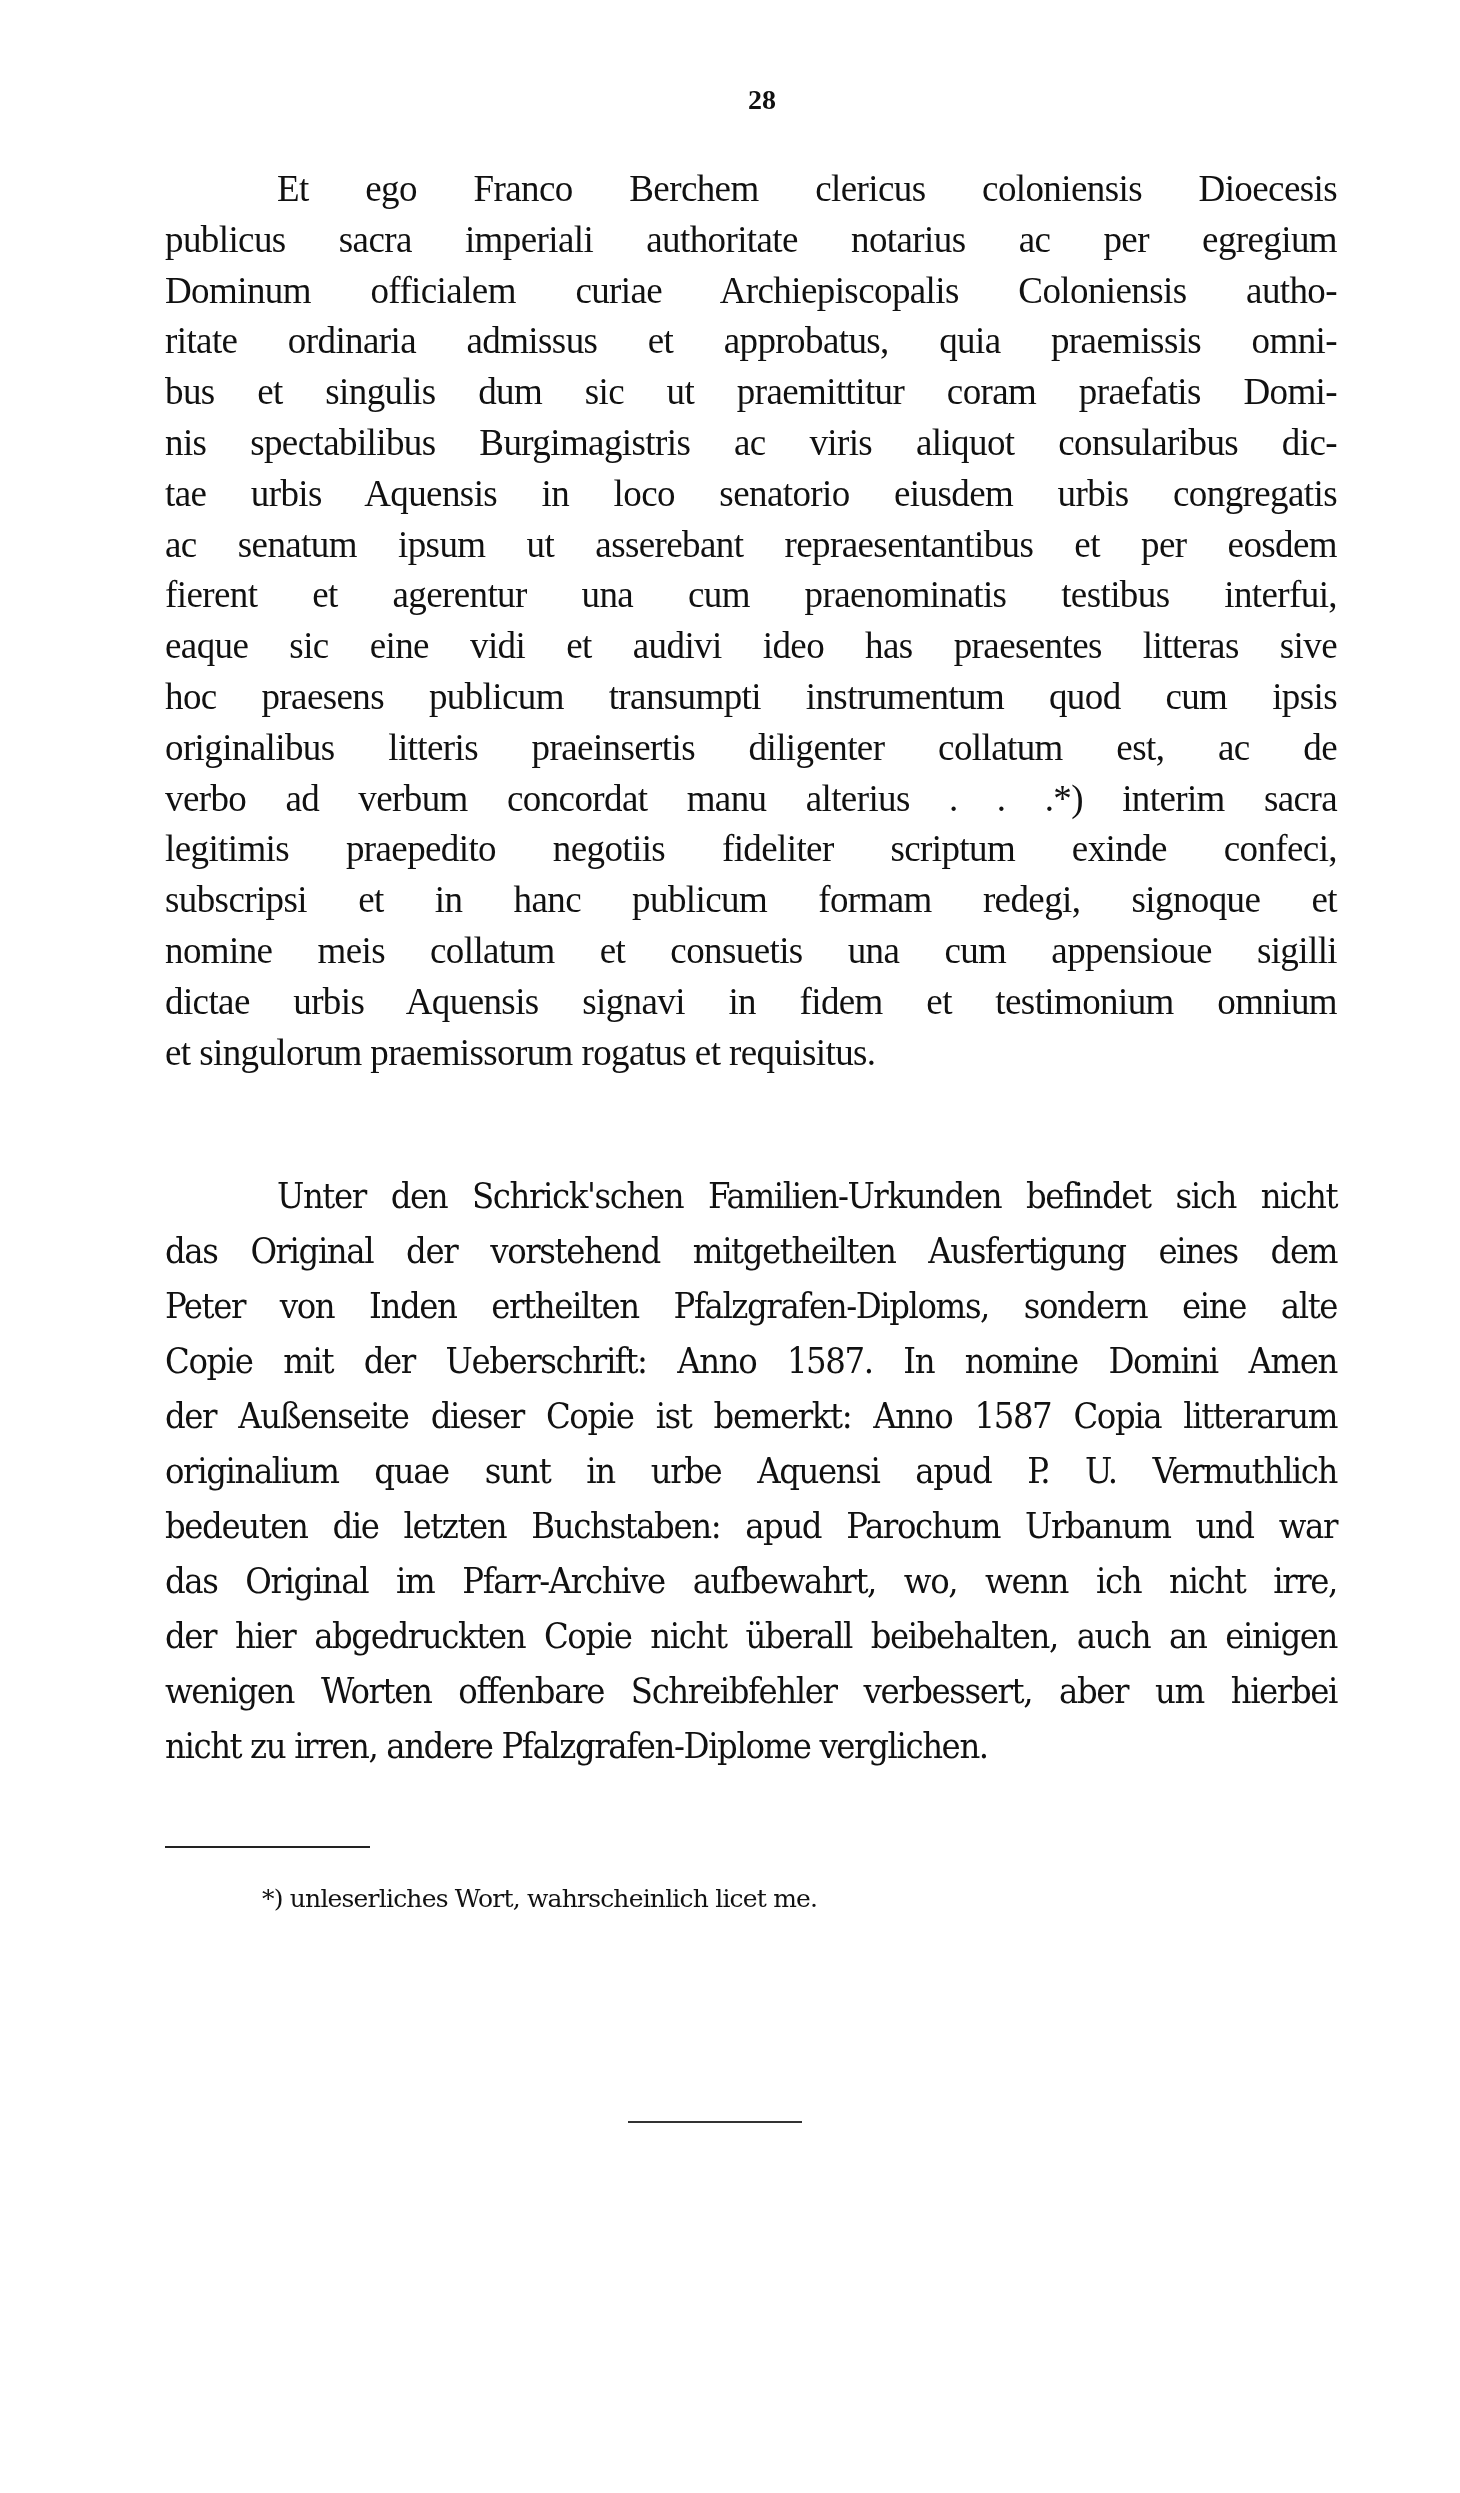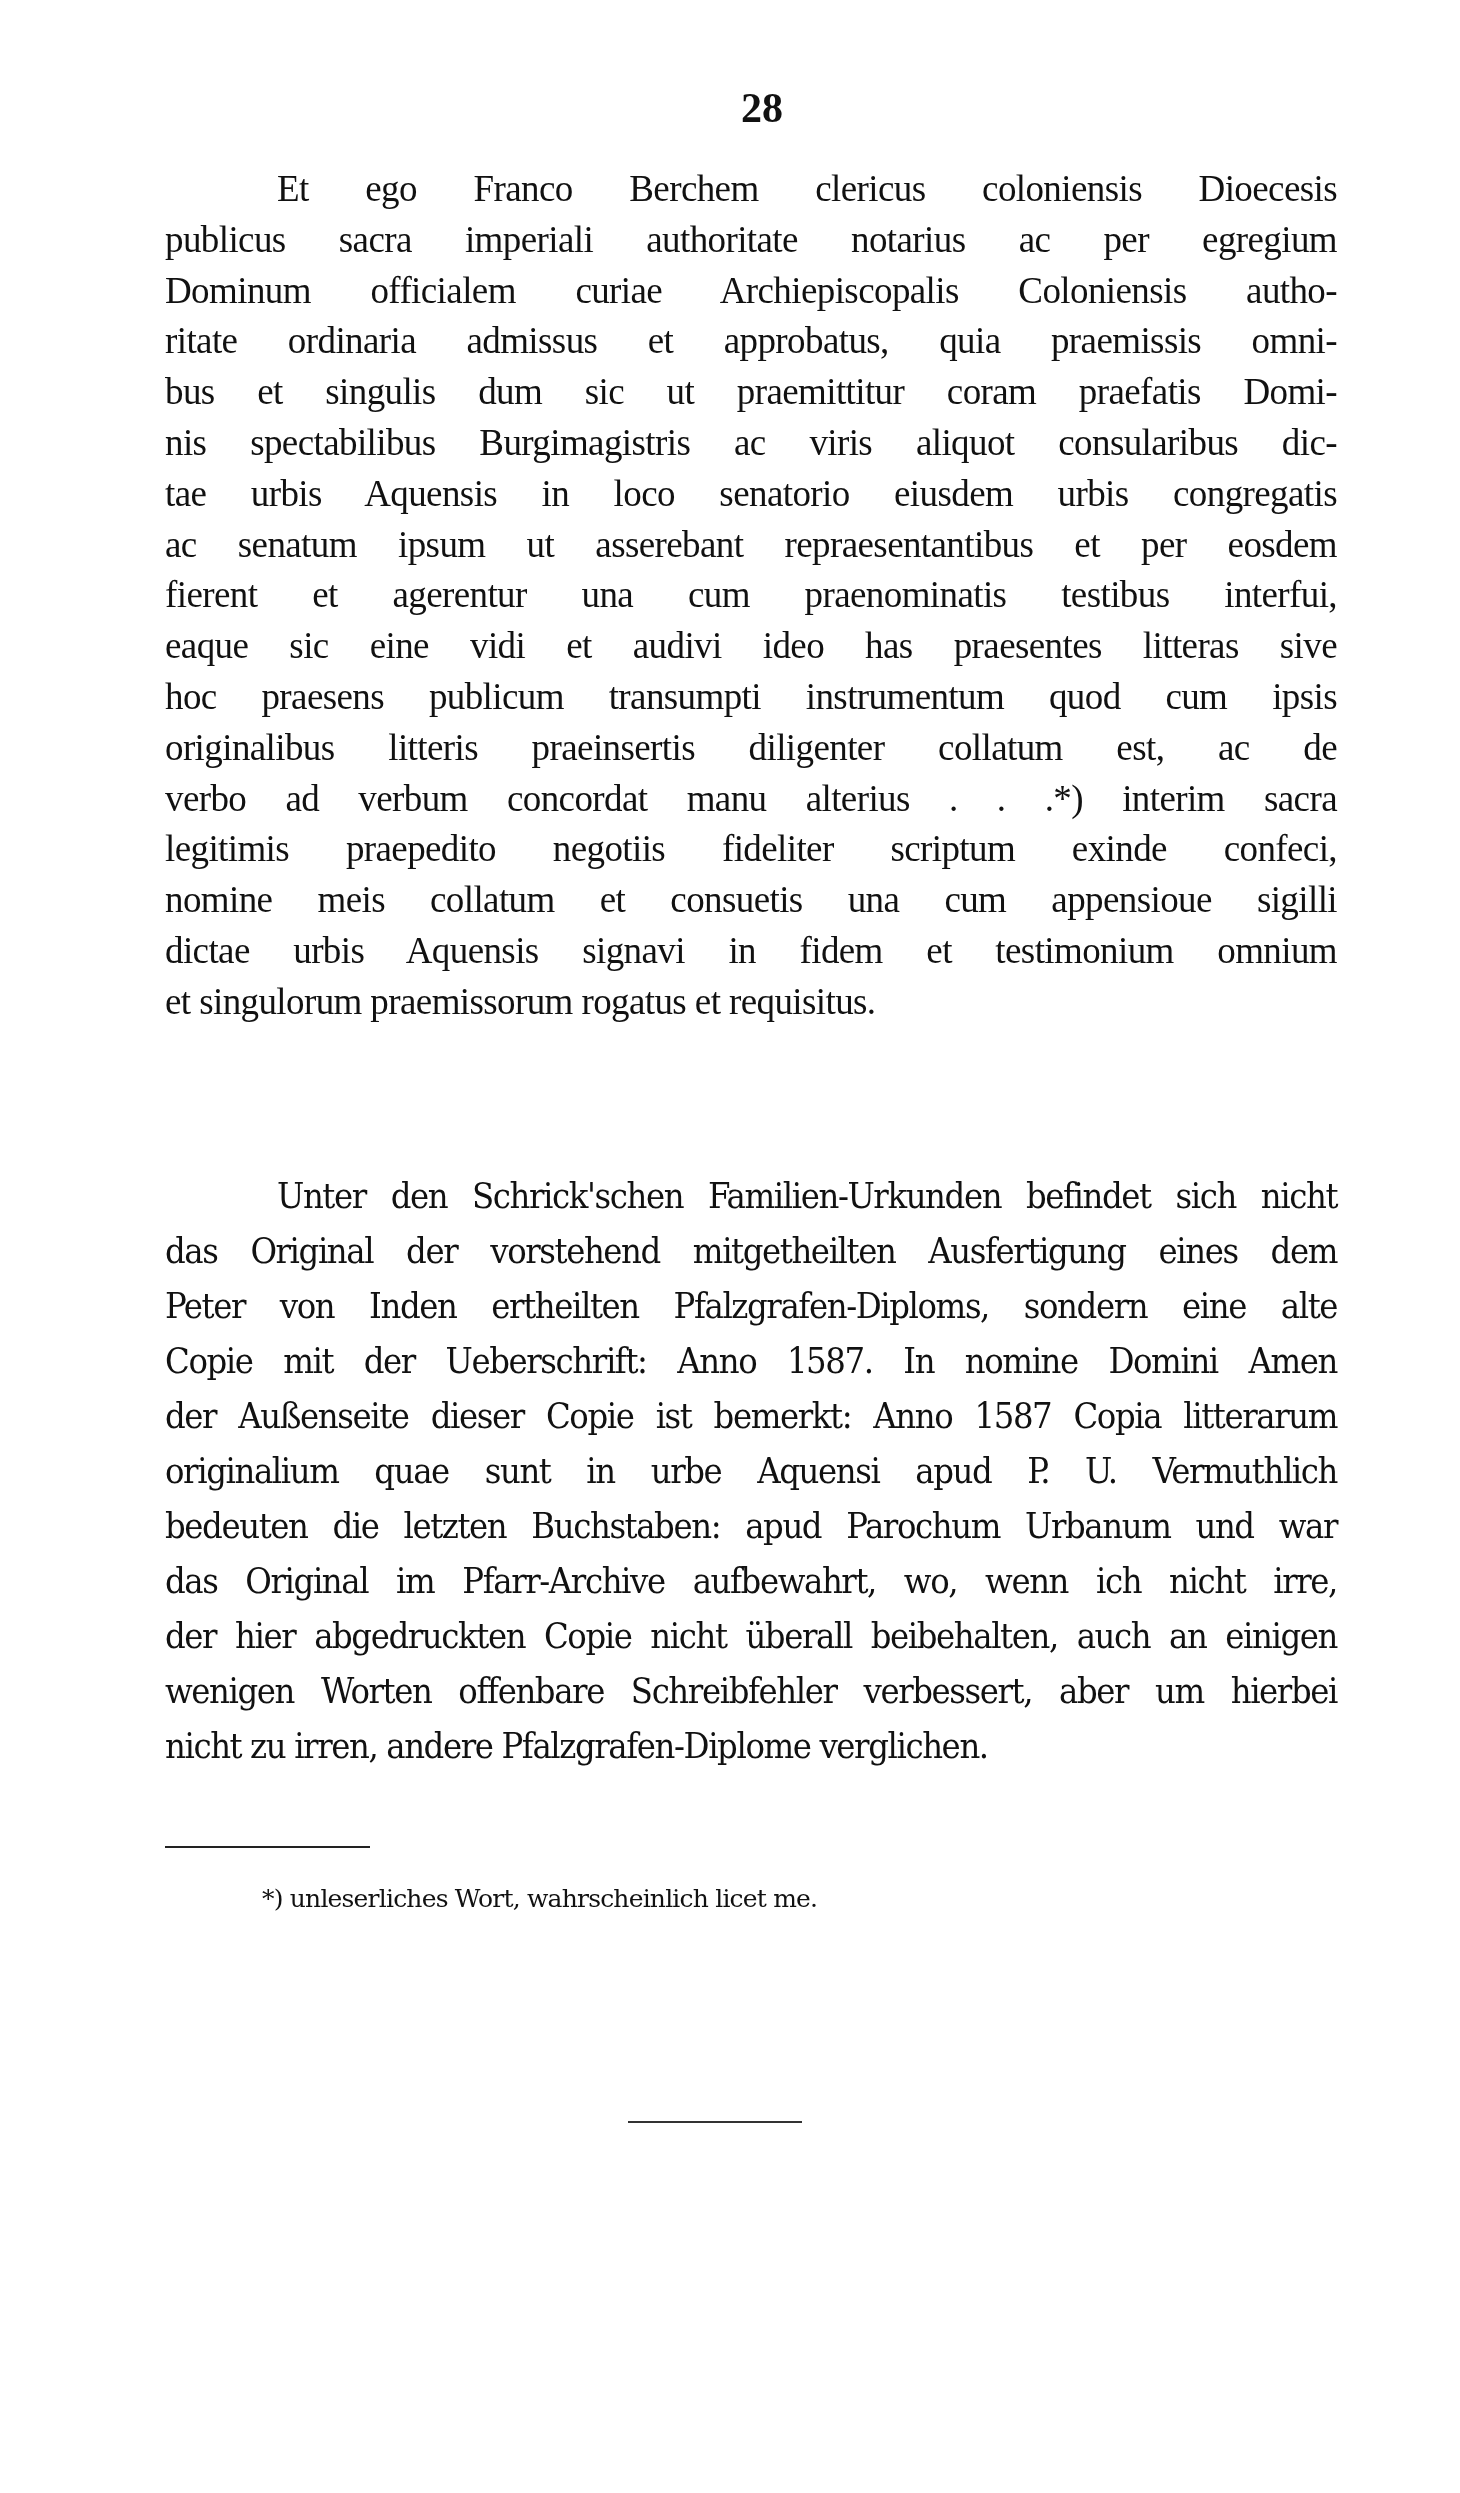--- a/index.html
+++ b/index.html
@@ -14,21 +14,21 @@
     overflow: hidden;
     color: #111111;
     font-family: "Liberation Serif", "DejaVu Serif", serif;
   }
   .page-number {
     position: absolute;
     left: 0;
     width: 1460px;
     top: 84px;
     text-align: center;
-    font-size: 42px;
+    font-size: 28px;
     font-weight: bold;
     padding-left: 64px;
     box-sizing: border-box;
   }
   .para {
     position: absolute;
     left: 165px;
     width: 1172px;
   }
   .line {
@@ -105,20 +105,21 @@
   <span class="line">bus et singulis dum sic ut praemittitur coram praefatis Domi-</span>
   <span class="line">nis spectabilibus Burgimagistris ac viris aliquot consularibus dic-</span>
   <span class="line">tae urbis Aquensis in loco senatorio eiusdem urbis congregatis</span>
   <span class="line">ac senatum ipsum ut asserebant repraesentantibus et per eosdem</span>
   <span class="line">fierent et agerentur una cum praenominatis testibus interfui,</span>
   <span class="line">eaque sic eine vidi et audivi ideo has praesentes litteras sive</span>
   <span class="line">hoc praesens publicum transumpti instrumentum quod cum ipsis</span>
   <span class="line">originalibus litteris praeinsertis diligenter collatum est, ac de</span>
   <span class="line">verbo ad verbum concordat manu alterius . . .*) interim sacra</span>
   <span class="line">legitimis praepedito negotiis fideliter scriptum exinde confeci,</span>
+  <span class="line">subscripsi et in hanc publicum formam redegi, signoque et</span>
   <span class="line">nomine meis collatum et consuetis una cum appensioue sigilli</span>
   <span class="line">dictae urbis Aquensis signavi in fidem et testimonium omnium</span>
   <span class="line last">et singulorum praemissorum rogatus et requisitus.</span>
 </div>
 
 <div class="para fraktur">
   <span class="line indent">Unter den Schrick'schen Familien-Urkunden befindet sich nicht</span>
   <span class="line">das Original der vorstehend mitgetheilten Ausfertigung eines dem</span>
   <span class="line">Peter von Inden ertheilten Pfalzgrafen-Diploms, sondern eine alte</span>
   <span class="line">Copie mit der Ueberschrift: Anno 1587. In nomine Domini Amen</span>

